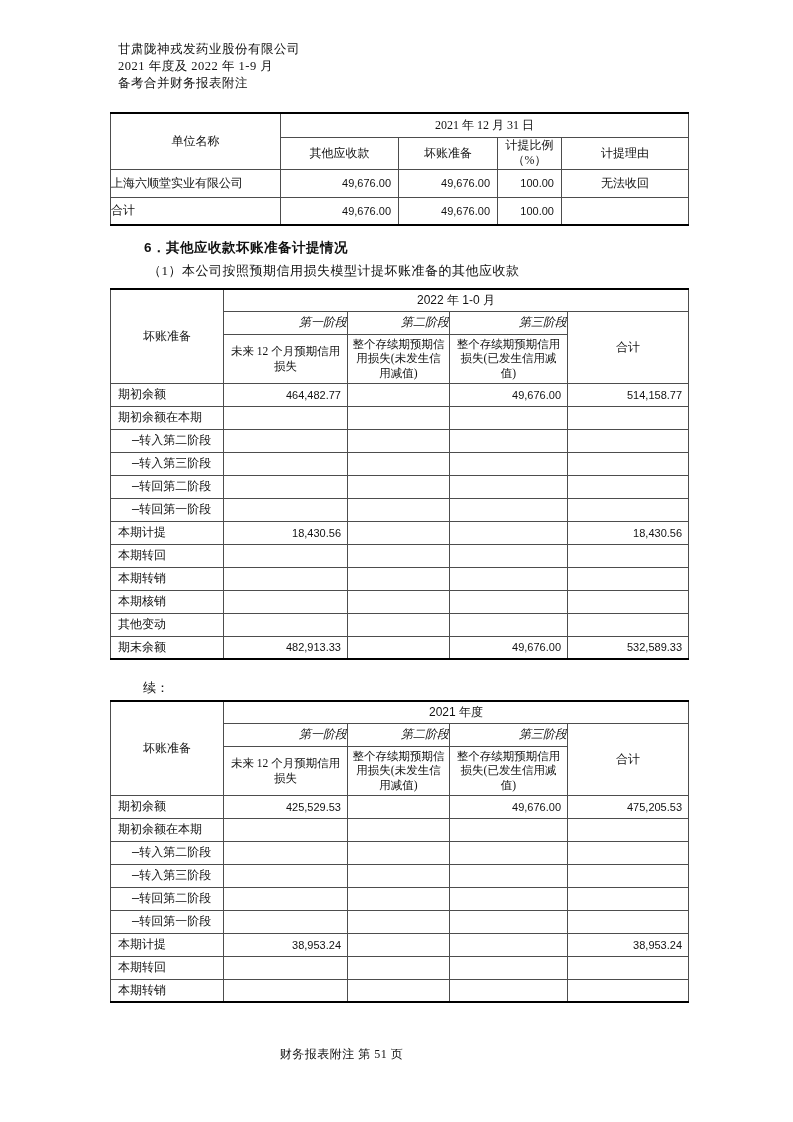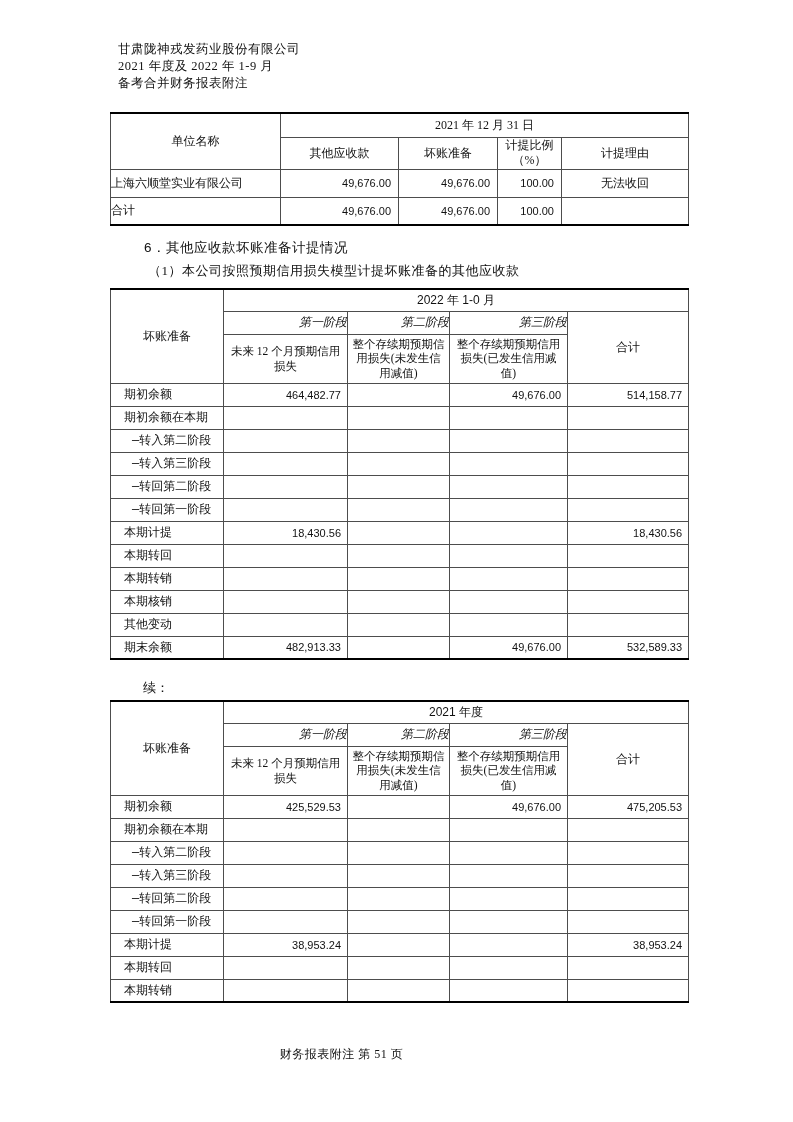--- a/index.html
+++ b/index.html
@@ -49,33 +49,33 @@
     font-family: "Liberation Sans", sans-serif; font-size: 12px;
   }
   .ecl-table td.row-hdr { text-align: center; font-size: 12px; }
   .ecl-table td.stage-hdr { height: 23px; text-align: right; font-size: 12px; font-style: italic; }
   .ecl-table td.stage-desc {
     height: 49px; text-align: center;
     font-size: 11.5px; line-height: 14.5px;
     padding: 2px 4px;
   }
   .ecl-table td.total-hdr { text-align: center; font-size: 12px; }
-  .ecl-table td.lbl { height: 23px; padding-left: 13px; font-size: 12px; }
+  .ecl-table td.lbl { height: 23px; padding-left: 7px; font-size: 12px; }
   .ecl-table td.lbl.indent { padding-left: 21px; font-family: Liberation Mono, monospace; }
   .ecl-table td.num {
     text-align: right; padding-right: 6px;
     font-family: "Liberation Sans", sans-serif; font-size: 11px;
   }
   #ecl-2022 { top: 288px; }
   #ecl-2021 { top: 700px; }
   
   #section-heading {
     position: absolute; left: 144px; top: 239px;
     font-family: "Liberation Sans", sans-serif;
-    font-weight: normal; font-size: 13.5px;
+    font-weight: bold; font-size: 13.5px;
     letter-spacing: 0.5px;
   }
   #section-subheading {
     position: absolute; left: 148px; top: 262px;
     font-size: 13px; letter-spacing: 0.5px;
   }
   #continuation-label {
     position: absolute; left: 143px; top: 679px;
     font-size: 13px;
   }

